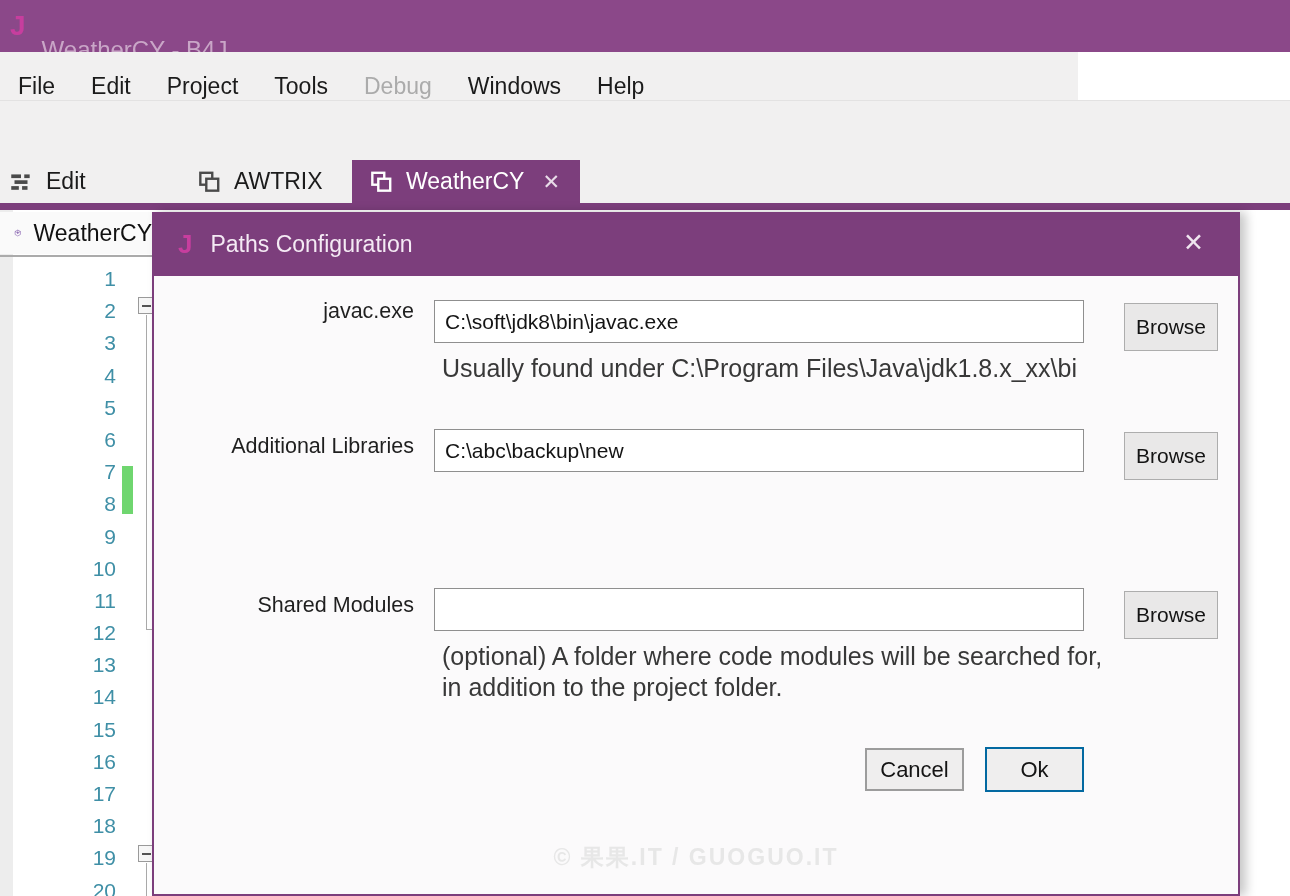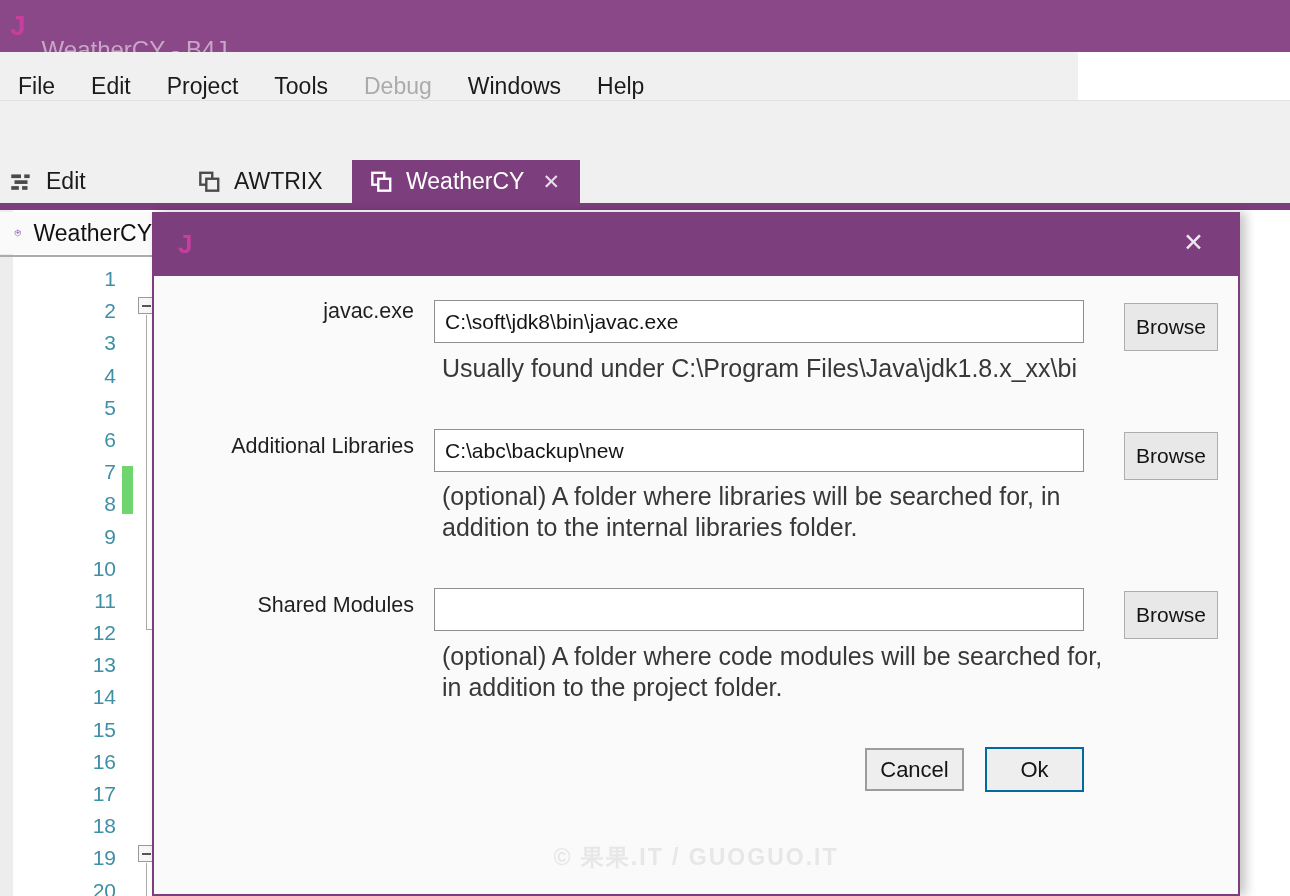--- a/index.html
+++ b/index.html
@@ -319,32 +319,32 @@
   <div class="fold-box" style="top:87px"></div>
   <div class="fold-line" style="top:105px; height:314px"></div>
   <div class="fold-tick" style="top:419px"></div>
   <div class="fold-box" style="top:635px"></div>
   <div class="fold-line" style="top:653px; height:33px"></div>
 </div>
 
 <div class="dialog">
   <div class="dlg-header">
     <span class="logo">J</span>
+    <span class="dtitle">Paths Configuration</span>
   </div>
   <span class="dlg-close">✕</span>
 
   <div class="f-label" style="top:87px">javac.exe</div>
   <input class="f-input" style="top: 88px;" value="C:\soft\jdk8\bin\javac.exe">
   <button class="browse" style="top:91px">Browse</button>
   <div class="f-help" style="top:141px; white-space:nowrap">Usually found under C:\Program Files\Java\jdk1.8.x_xx\bi</div>
 
   <div class="f-label" style="top:222px">Additional Libraries</div>
   <input class="f-input" style="top: 217px;" value="C:\abc\backup\new">
   <button class="browse" style="top:220px">Browse</button>
-  <div class="f-help" style="top:269px">(optional) A folder where libraries will be searched for, in addition to the internal libraries folder.</div>
 
   <div class="f-label" style="top:381px">Shared Modules</div>
   <input class="f-input" style="top: 376px;" value="">
   <button class="browse" style="top:379px">Browse</button>
   <div class="f-help" style="top:429px">(optional) A folder where code modules will be searched for, in addition to the project folder.</div>
 
   <button class="dlg-btn btn-cancel">Cancel</button>
   <button class="dlg-btn btn-ok">Ok</button>
 
   <div class="watermark">© 果果.IT / GUOGUO.IT</div>

